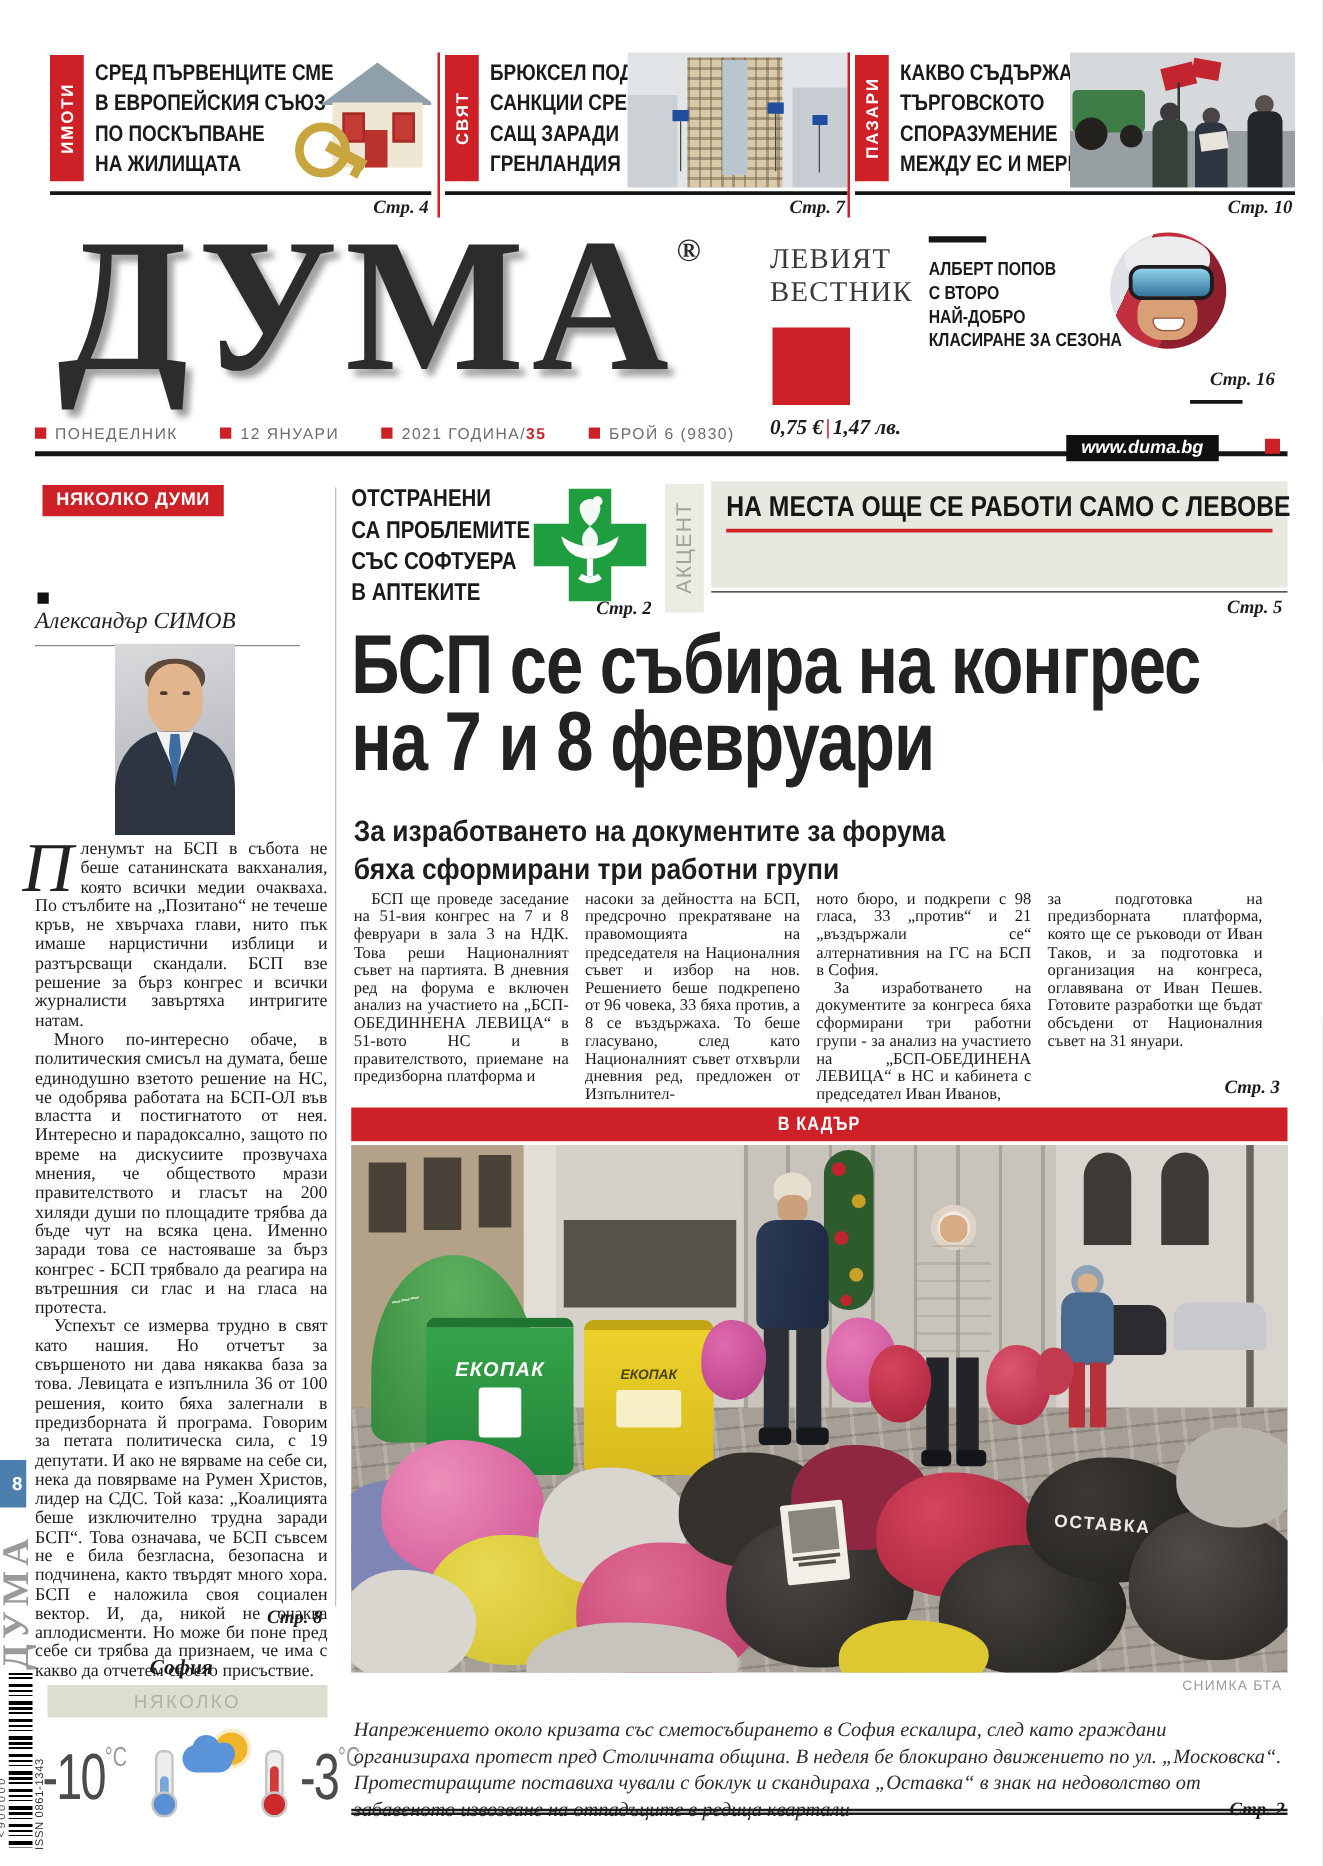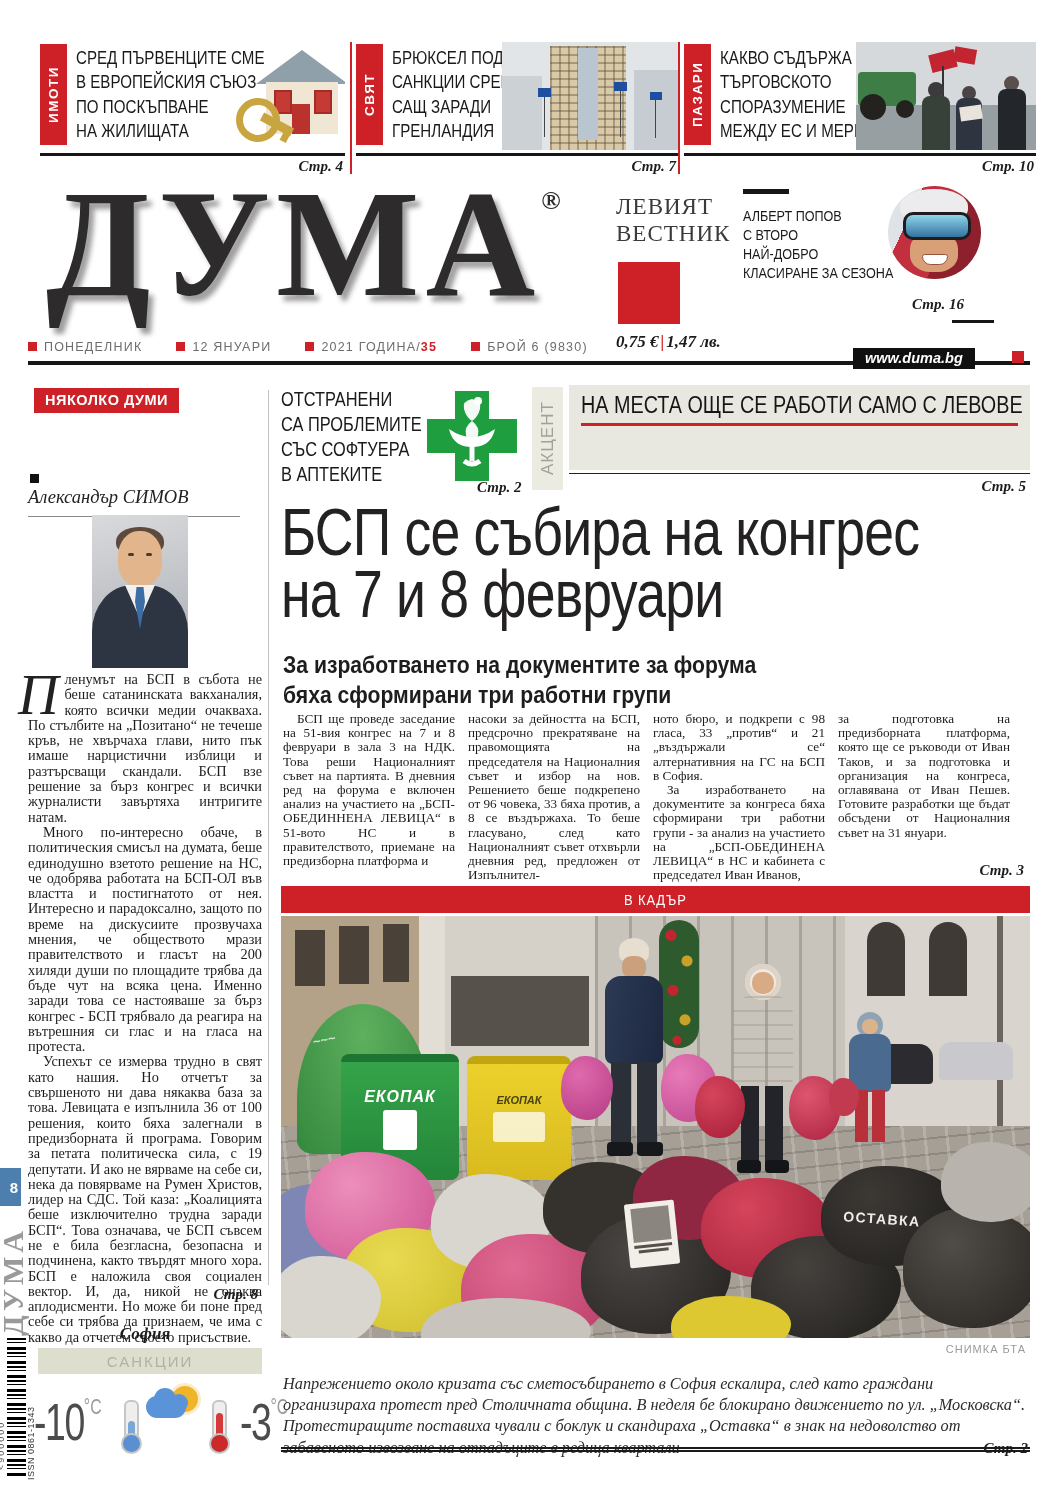--- a/index.html
+++ b/index.html
@@ -1,20 +1,20 @@
 <!DOCTYPE html>
 <html><head>
 <meta charset="utf-8">
 <style>
   html,body{margin:0;padding:0;background:#e9e9e9;}
   .page{position:relative;width:1058px;height:1493px;background:#fff;margin:0 auto;overflow:hidden;
         font-family:"Liberation Serif",serif;color:#1c1c1c;}
   .abs{position:absolute;}
   .b{position:absolute;}
-  .cond{font-family:"Liberation Sans",sans-serif;font-weight:400;}
+  .cond{font-family:"Liberation Sans",sans-serif;font-weight:700;}
   .sqz{display:block;transform:scaleX(.84);transform-origin:left center;white-space:nowrap;}
   .sqzc{display:inline-block;transform:scaleX(.84);transform-origin:center center;white-space:nowrap;}
   .ref{font:italic 700 15px "Liberation Serif",serif;color:#1c1c1c;}
   
   .teaser{position:absolute;top:42px;height:132px;}
   .teaser .inner{position:relative;height:111px;border-bottom:3px solid #161616;}
   .teaser.sep{border-left:2px solid #cd2027;padding-left:4px;}
   .vtab{writing-mode:vertical-rl;transform:rotate(180deg);display:flex;align-items:center;justify-content:center;
         background:#cd2027;color:#fff;font:700 13.5px "Liberation Sans",sans-serif;letter-spacing:1.5px;}
   .teaser .vtab{position:absolute;left:0;top:2px;width:27px;height:101px;}
@@ -210,21 +210,21 @@
     <span class="sqz">НАЙ-ДОБРО</span>
     <span class="sqz">КЛАСИРАНЕ ЗА СЕЗОНА</span>
   </div>
   <div class="abs" style="left:888px;top:186px;width:93px;height:93px;border-radius:50%;overflow:hidden;
        background:linear-gradient(115deg,#dfe3e7 0 26%,#c23040 26% 60%,#8e1f2c 60%);">
     <div class="b" style="left:12px;top:3px;width:68px;height:34px;background:#ececee;border-radius:50% 50% 40% 40%;"></div>
     <div class="b" style="left:22px;top:46px;width:48px;height:40px;background:#d9a078;border-radius:42%;"></div>
     <div class="b" style="left:15px;top:26px;width:62px;height:22px;border-radius:10px;border:3px solid #1d1d20;background:linear-gradient(#8ed4ea,#34749f);"></div>
     <div class="b" style="left:34px;top:68px;width:24px;height:9px;background:#fff;border-radius:3px 3px 10px 10px;border:1.5px solid #96543e;"></div>
   </div>
-  <div class="abs ref" style="left:912px;top:296px;font-style:italic;">Стр. 16</div>
+  <div class="abs ref" style="left:968px;top:296px;font-style:italic;">Стр. 16</div>
   <div class="abs" style="left:952px;top:320px;width:42px;height:3px;background:#161616;"></div>
   <div class="abs price">
     <span>0,75 €</span><span class="sep">|</span><span>1,47 лв.</span>
   </div>
 
   <div class="abs dateline">
     <span><span class="sq"></span><span>ПОНЕДЕЛНИК</span></span>
     <span><span class="sq"></span><span>12 ЯНУАРИ</span></span>
     <span><span class="sq"></span><span>2021 ГОДИНА/</span><span class="red">35</span></span>
     <span><span class="sq"></span><span>БРОЙ 6 (9830)</span></span>
@@ -251,21 +251,21 @@
 
     <div class="op-body">
       <p><span class="dropcap">П</span><span>ленумът на БСП в събота не беше сатанинската вакханалия, която всички медии очакваха. По стълбите на „Позитано“ не течеше кръв, не хвърчаха глави, нито пък имаше нарцистични изблици и разтърсващи скандали. БСП взе решение за бърз конгрес и всички журналисти завъртяха интригите натам.</span></p>
       <p class="ind">Много по-интересно обаче, в политическия смисъл на думата, беше единодушно взетото решение на НС, че одобрява работата на БСП-ОЛ във властта и постигнатото от нея. Интересно и парадоксално, защото по време на дискусиите прозвучаха мнения, че обществото мрази правителството и гласът на 200 хиляди души по площадите трябва да бъде чут на всяка цена. Именно заради това се настояваше за бърз конгрес - БСП трябвало да реагира на вътрешния си глас и на гласа на протеста.</p>
       <p class="ind">Успехът се измерва трудно в свят като нашия. Но отчетът за свършеното ни дава някаква база за това. Левицата е изпълнила 36 от 100 решения, които бяха залегнали в предизборната й програма. Говорим за петата политическа сила, с 19 депутати. И ако не вярваме на себе си, нека да повярваме на Румен Христов, лидер на СДС. Той каза: „Коалицията беше изключително трудна заради БСП“. Това означава, че БСП съвсем не е била безгласна, безопасна и подчинена, както твърдят много хора. БСП е наложила своя социален вектор. И, да, никой не очаква аплодисменти. Но може би поне пред себе си трябва да признаем, че има с какво да отчетем своето присъствие.</p>
     </div>
     <div class="op-ref ref">Стр. 8</div>
 
     <div class="w-city">София</div>
     <div class="w-bar">
-        <span>САНКЦИИ</span>
+        <span>НЯКОЛКО</span>
       </div>
     <div class="w-row">
       <div class="b temp" style="left:6px;top:8px;"><span>-10</span><span class="deg">°C</span></div>
       <div class="thermo" style="left:96px;top:16px;">
           <i style="background:#7aa7d8;"></i>
           <b style="background:#5b8fd4;border:2px solid #c6c6c6;"></b>
         </div>
       <div class="b" style="left:118px;top:0px;width:56px;height:44px;">
         <div class="b" style="left:26px;top:2px;width:26px;height:26px;border-radius:50%;background:#f0b429;box-shadow:0 0 0 3px rgba(240,180,41,.25);"></div>
         <div class="b" style="left:0px;top:12px;width:40px;height:22px;border-radius:12px;background:#5b93d8;"></div>

